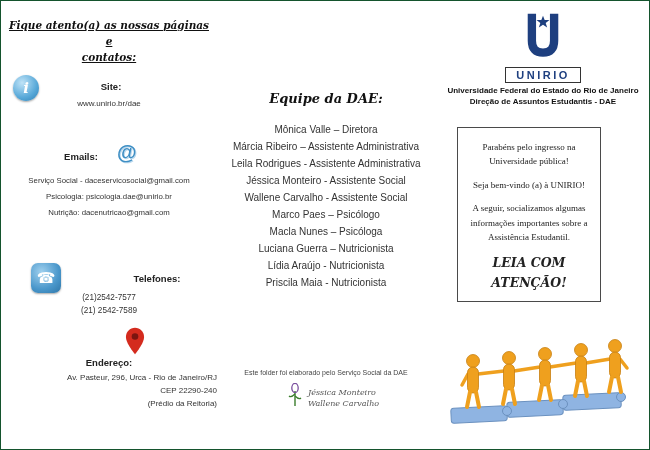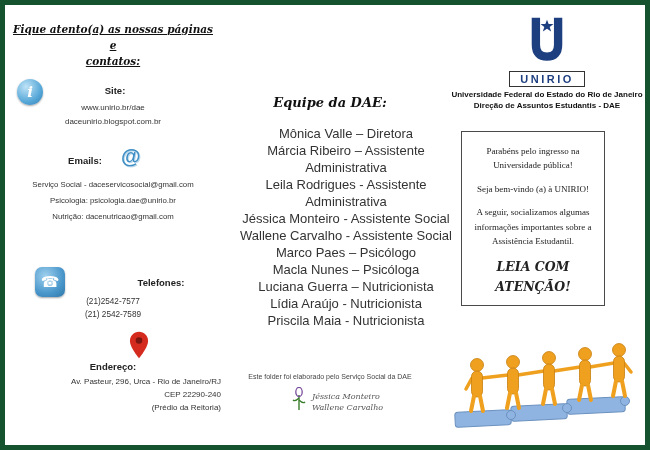--- a/index.html
+++ b/index.html
@@ -1,17 +1,17 @@
 <!DOCTYPE html>
 <html><head>
 <meta charset="utf-8">
 <style>
   html,body{margin:0;padding:0;background:#e9e9e9;}
   *{box-sizing:border-box;}
-  .page{position:relative;width:650px;height:450px;background:#ffffff;border:5px solid #14532d;
+  .page{position:relative;width:650px;height:450px;background:#ffffff;border:1px solid #14532d;
         font-family:"Liberation Sans",sans-serif;color:#222;overflow:hidden;margin:0 auto;}
   .col{position:absolute;top:0;height:450px;}
   .col-left{left:0;width:216px;}
   .col-mid{left:217px;width:216px;}
   .col-right{left:434px;width:216px;}
   .hand{font-family:"DejaVu Serif",cursive;font-style:italic;font-weight:bold;}
   .abs{position:absolute;}
   .ctr{text-align:center;}
 
   
@@ -30,21 +30,21 @@
               color:#fff;font-size:15px;display:flex;align-items:center;justify-content:center;
               box-shadow:0 1px 2px rgba(0,0,0,.35);}
   .phones-head{top:272px;left:40px;width:160px;font-weight:bold;font-size:9.5px;margin-left:36px;}
   .phone-lines{top:290px;left:0;width:216px;font-size:8.2px;line-height:13px;color:#333;}
   .pin-icon{top:326px;left:124px;}
   .addr-head{top:356px;left:0;width:216px;font-weight:bold;font-size:9.5px;}
   .addr-lines{top:370px;left:0;width:216px;font-size:8px;line-height:13px;color:#333;text-align:right;}
 
   
   .m-title{top:90px;left:0;width:216px;font-size:13px;text-align:center;color:#111;}
-  .team{top:120px;left:16px;width:216px;font-size:13px;line-height:17px;color:#333;}
+  .team{top:120px;left:0;width:216px;font-size:10px;line-height:17px;color:#333;}
   .m-footer{top:368px;left:0;width:216px;font-size:7px;color:#444;}
   .flower-icon{top:382px;left:70px;}
   .sigs{top:386px;left:90px;width:120px;font-size:8px;line-height:11px;font-weight:normal;color:#555;text-align:left;}
 
   
   .logo-wrap{top:10px;left:0;width:216px;}
   .logo-box{display:inline-block;border:1.5px solid #333;padding:1px 10px;margin-top:2px;
             font-weight:bold;font-size:11px;letter-spacing:2.5px;color:#1e3f7f;}
   .org{top:84px;left:0;width:216px;font-weight:bold;font-size:8px;line-height:11px;color:#111;}
   .welcome{top:126px;left:22px;width:144px;border:1px solid #4a4a4a;padding:12px 8px 8px;
@@ -63,21 +63,20 @@
       <div>Fique atento(a) as nossas páginas e</div>
       <div>contatos:</div>
     </div>
 
     <div class="abs info-icon">
       <span>i</span>
     </div>
     <div class="abs site-head ctr">Site:</div>
     <div class="abs site-lines ctr">
       <div>www.unirio.br/dae</div>
-      <div>daceunirio.blogspot.com.br</div>
     </div>
 
     <div class="abs email-icon">
       <span>@</span>
     </div>
     <div class="abs emails-head ctr">Emails:</div>
     <div class="abs email-lines ctr">
       <div>Serviço Social - daceservicosocial@gmail.com</div>
       <div>Psicologia: psicologia.dae@unirio.br</div>
       <div>Nutrição: dacenutricao@gmail.com</div>

